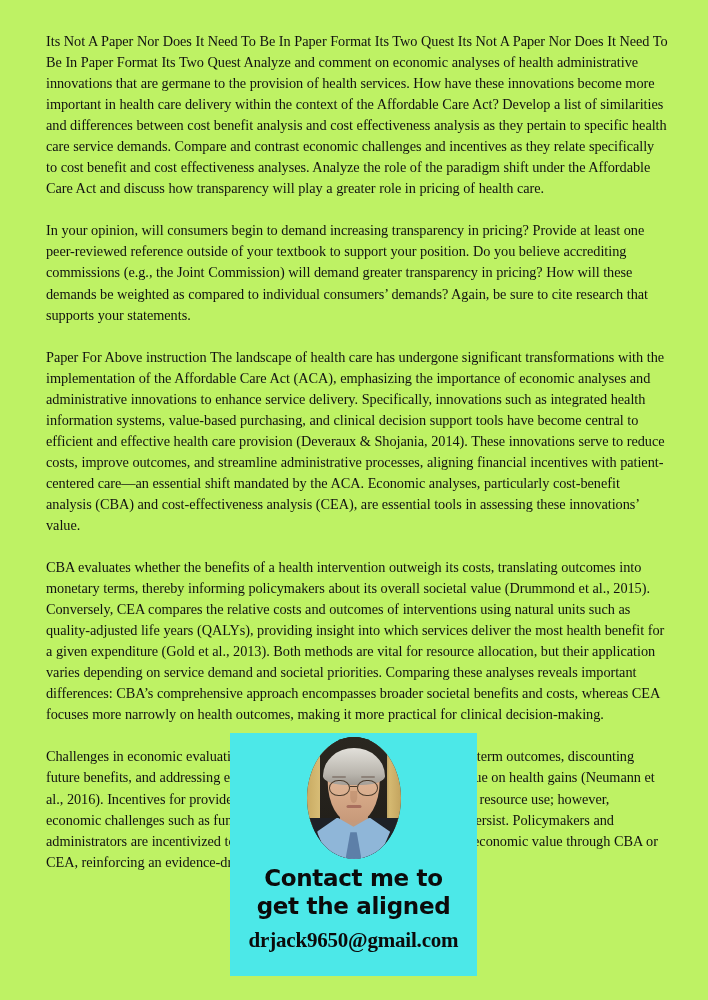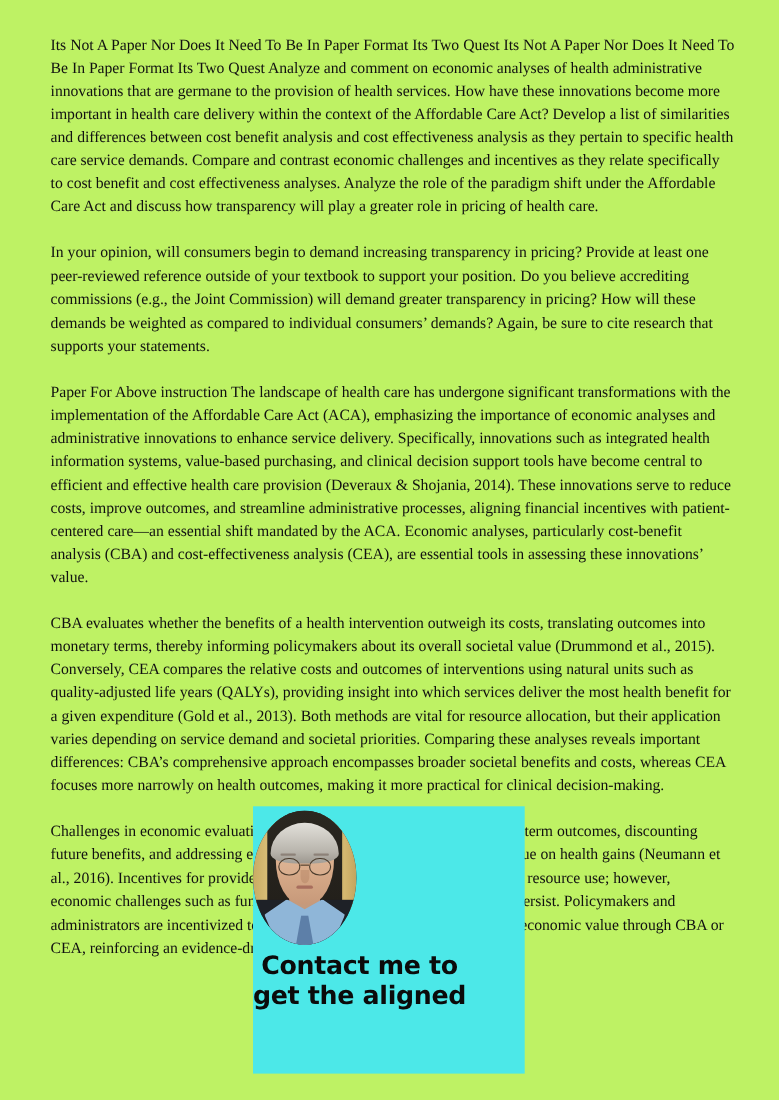--- a/index.html
+++ b/index.html
@@ -53,21 +53,21 @@
   #contact-card {
     position: absolute;
     left: 230px;
     top: 733px;
     width: 247px;
     height: 243px;
     background: #4ce8e8;
     box-sizing: border-box;
     display: flex;
     flex-direction: column;
-    align-items: flex-start;
+    align-items: center;
     overflow: hidden;
     z-index: 20;
   }
 
   #avatar {
     position: relative;
     width: 94px;
     height: 122px;
     margin-top: 4px;
     border-radius: 50% / 50%;
@@ -229,16 +229,17 @@
       <div class="ph-bridge"></div>
       <div class="ph-nose"></div>
       <div class="ph-mouth"></div>
     </div>
 
     <div id="contact-headline">
       <div>Contact me to</div>
       <div>get the aligned</div>
     </div>
 
+    <div id="contact-email">drjack9650@gmail.com</div>
 
   </div>
 
 </div>
 
 </body></html>

